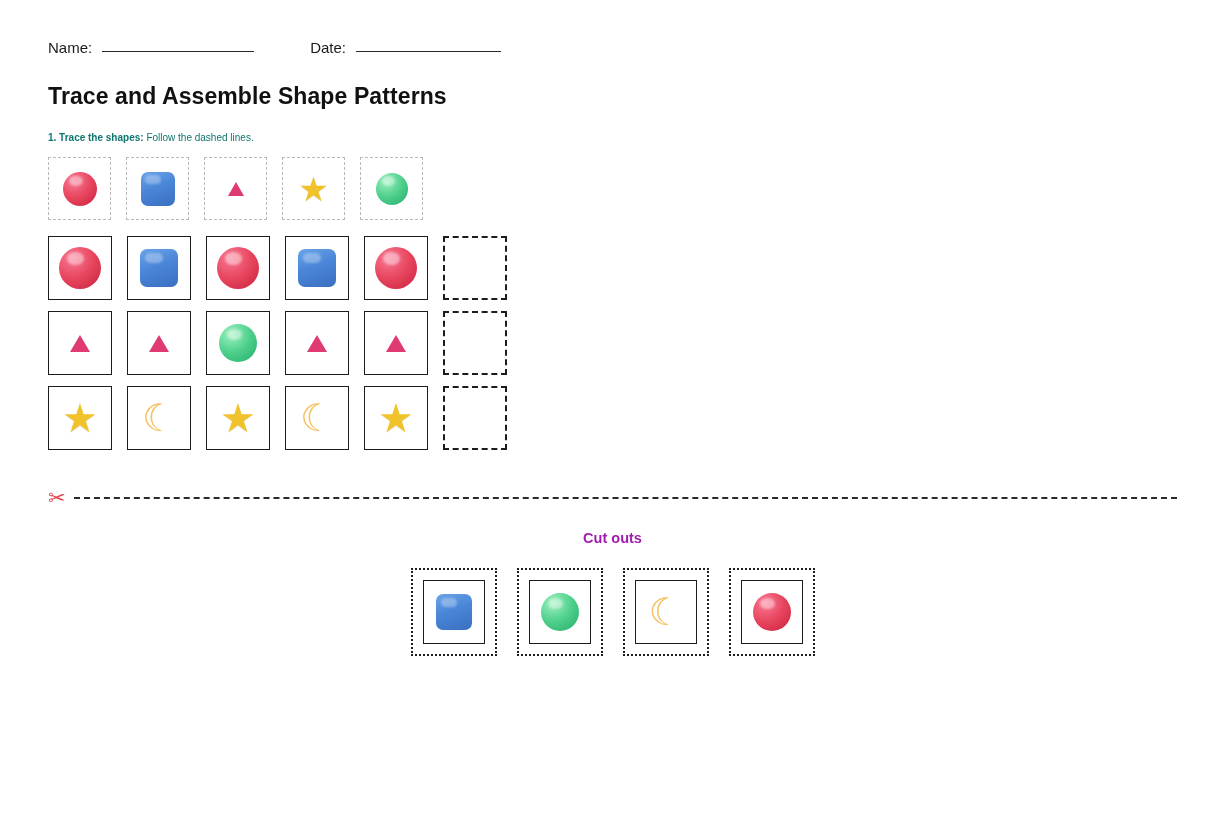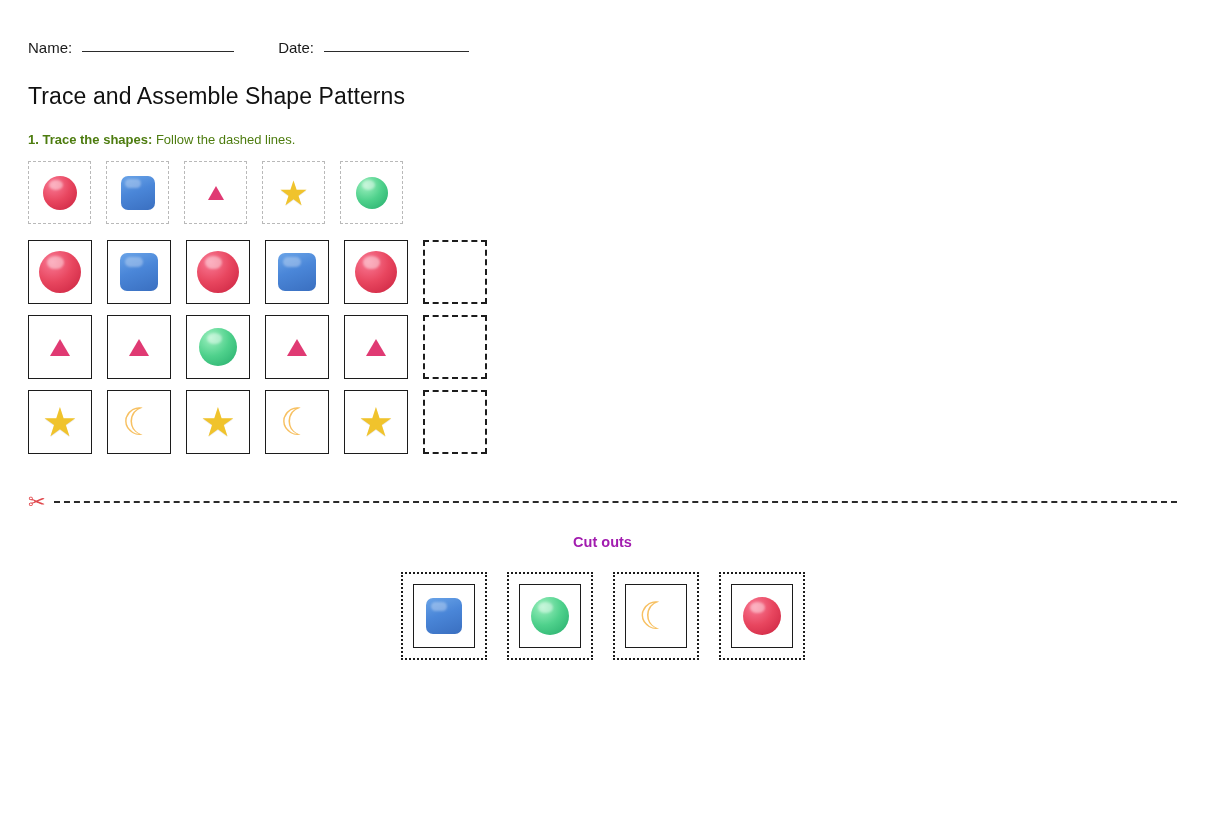--- a/index.html
+++ b/index.html
@@ -14,21 +14,21 @@
     color: #1a1a1a;
     position: relative;
     overflow: hidden;
   }
 
   .sheet {
     position: relative;
     width: 1217px;
     height: 822px;
     box-sizing: border-box;
-    padding: 28px 40px 0 28px;
+    padding: 28px 40px 0 48px;
   }
 
   
   .namedate {
     display: flex;
     align-items: flex-end;
     gap: 22px;
     font-size: 15px;
     margin-top: 12px;
   }
@@ -42,36 +42,36 @@
     color: #1a1a1a;
     line-height: 1;
   }
   .rule {
     width: 152px;
     border-bottom: 1.6px solid #2b2b2b;
     height: 1px;
     margin-bottom: 3px;
   }
   .rule.date { width: 145px; }
-  .namedate .field.date { margin-left: 22px; }
+  .namedate .field.date { margin-left: 34px; }
 
   
   h1.title {
     font-size: 23px;
-    font-weight: normal;
+    font-weight: bold;
     margin: 28px 0 0 0;
     letter-spacing: 0.1px;
     color: #111111;
   }
 
   
   .instruction {
-    font-size: 13px;
+    font-size: 10px;
     margin-top: 22px;
-    color: #4d7c0f;
+    color: #0f766e;
   }
   .instruction b { font-weight: bold; }
 
   
   .trace-row {
     display: flex;
     gap: 15px;
     margin-top: 14px;
   }
   .trace-box {

